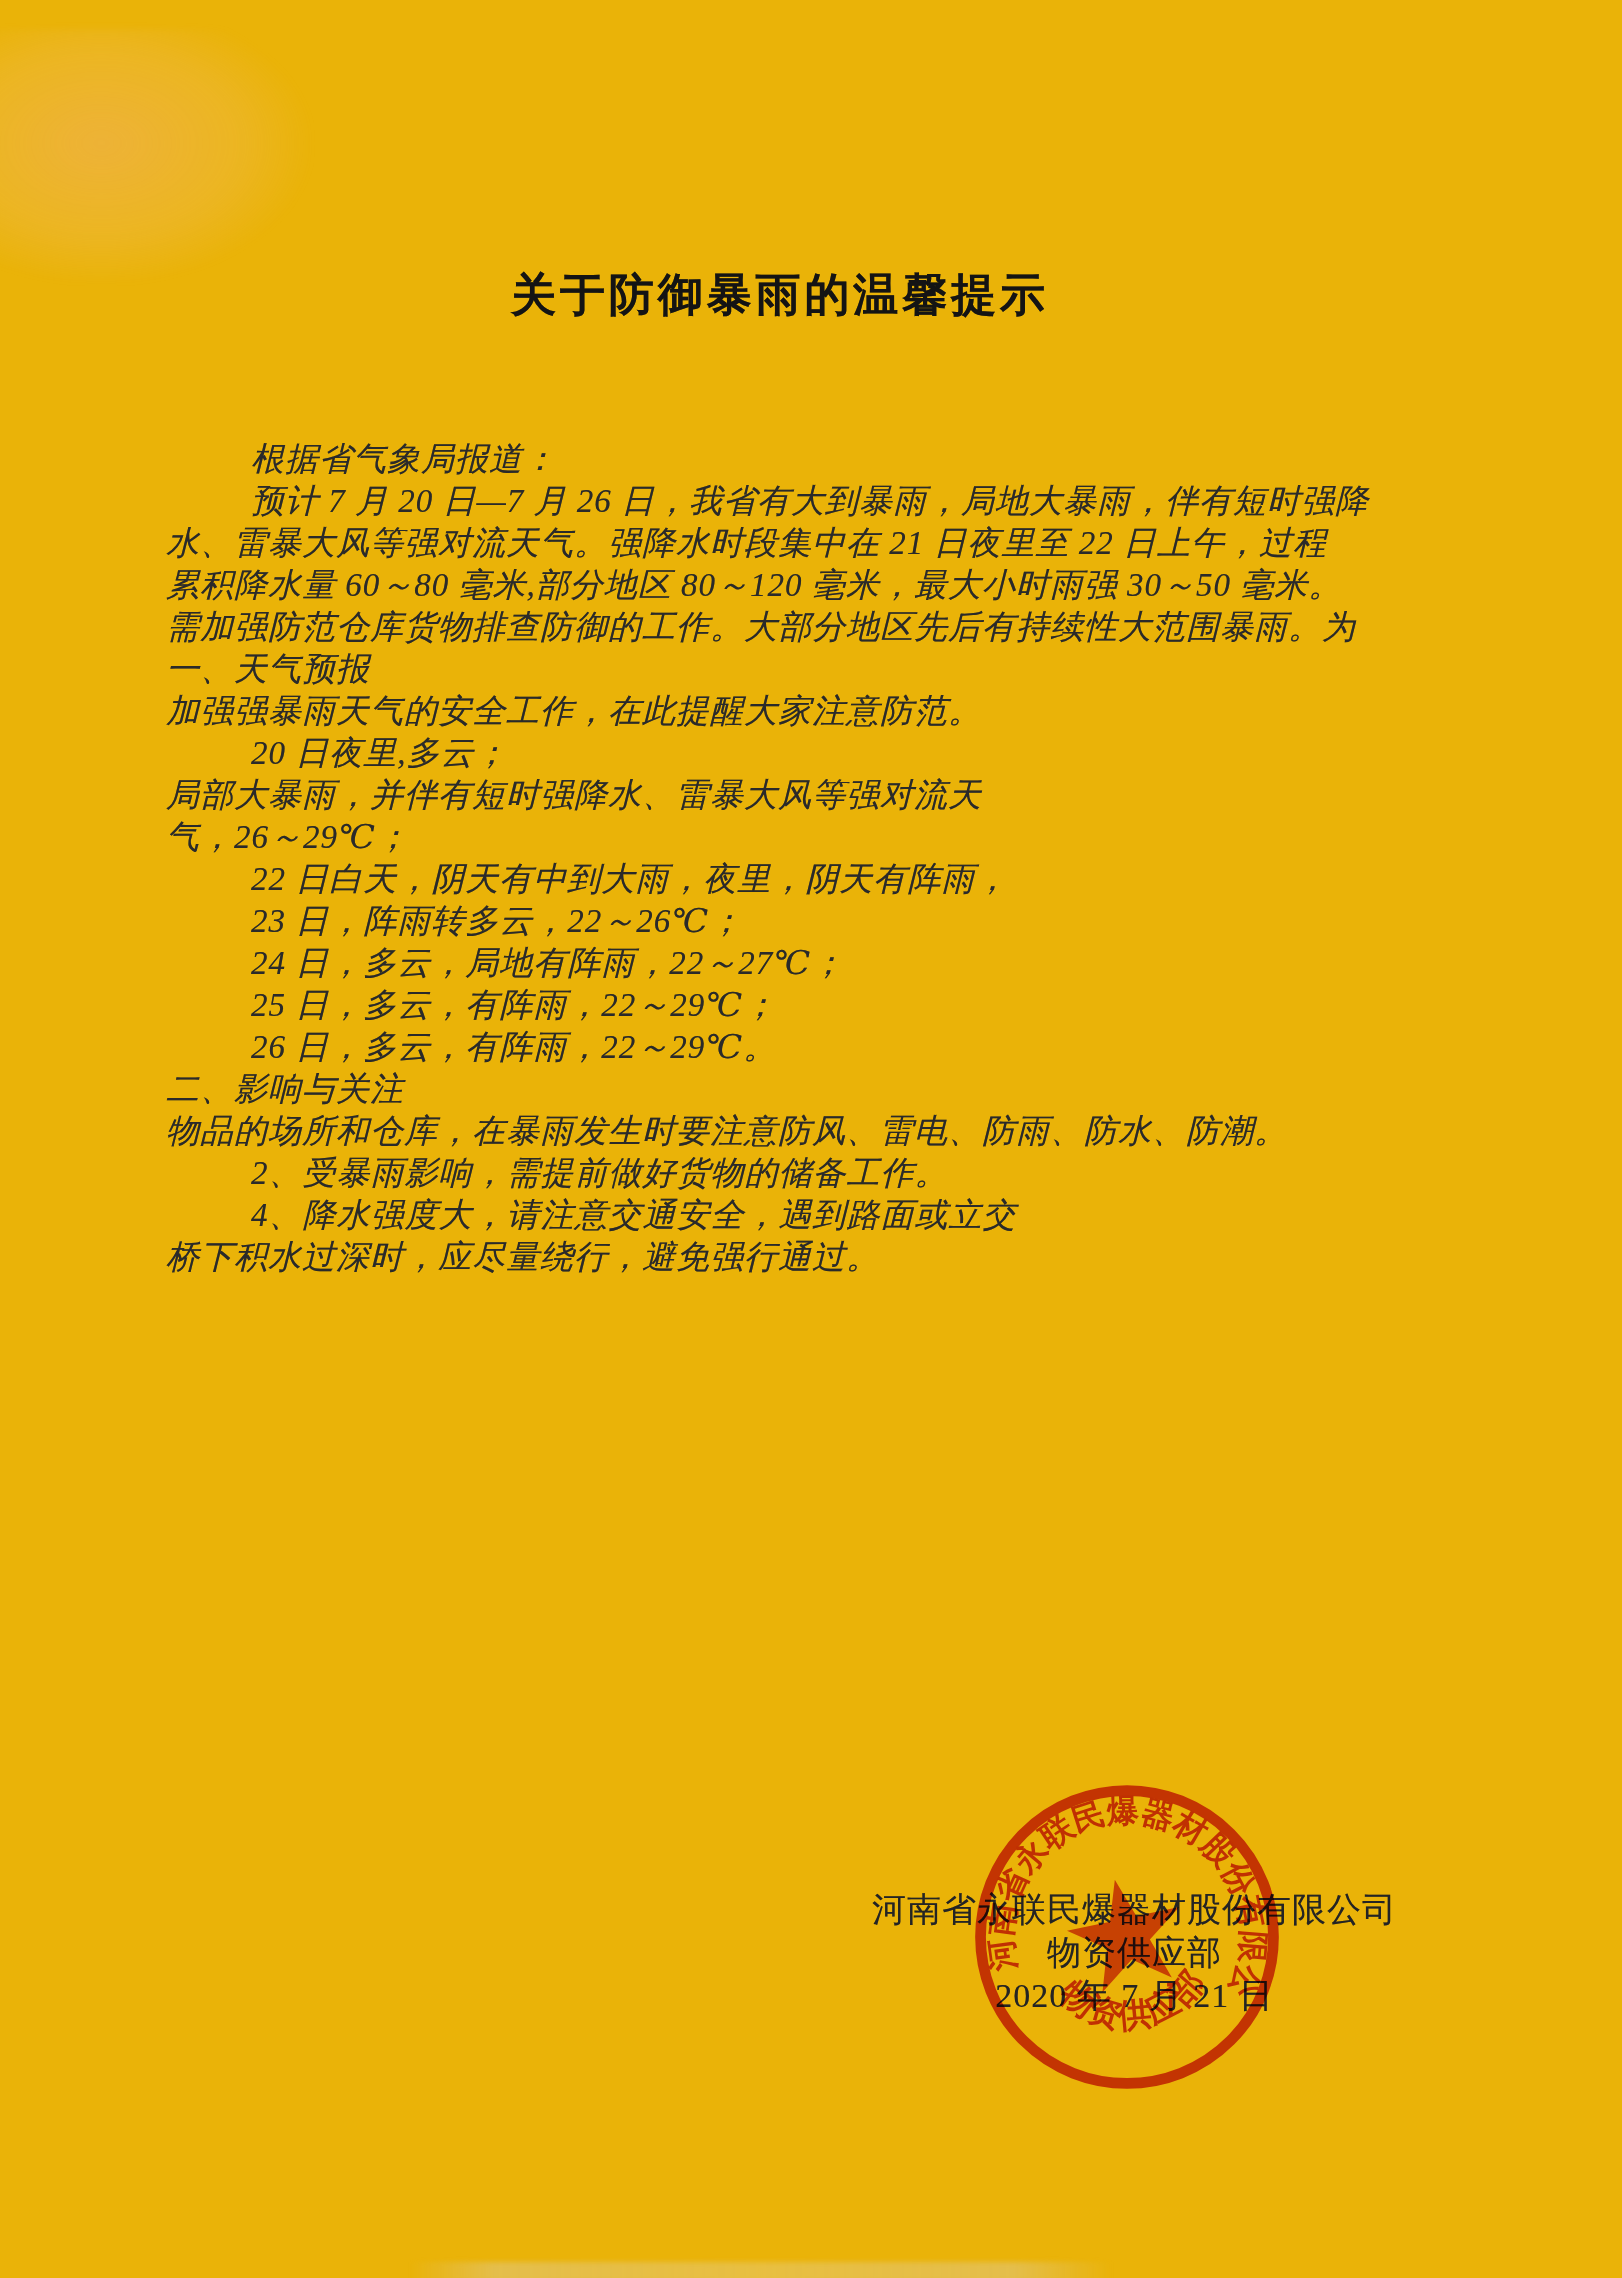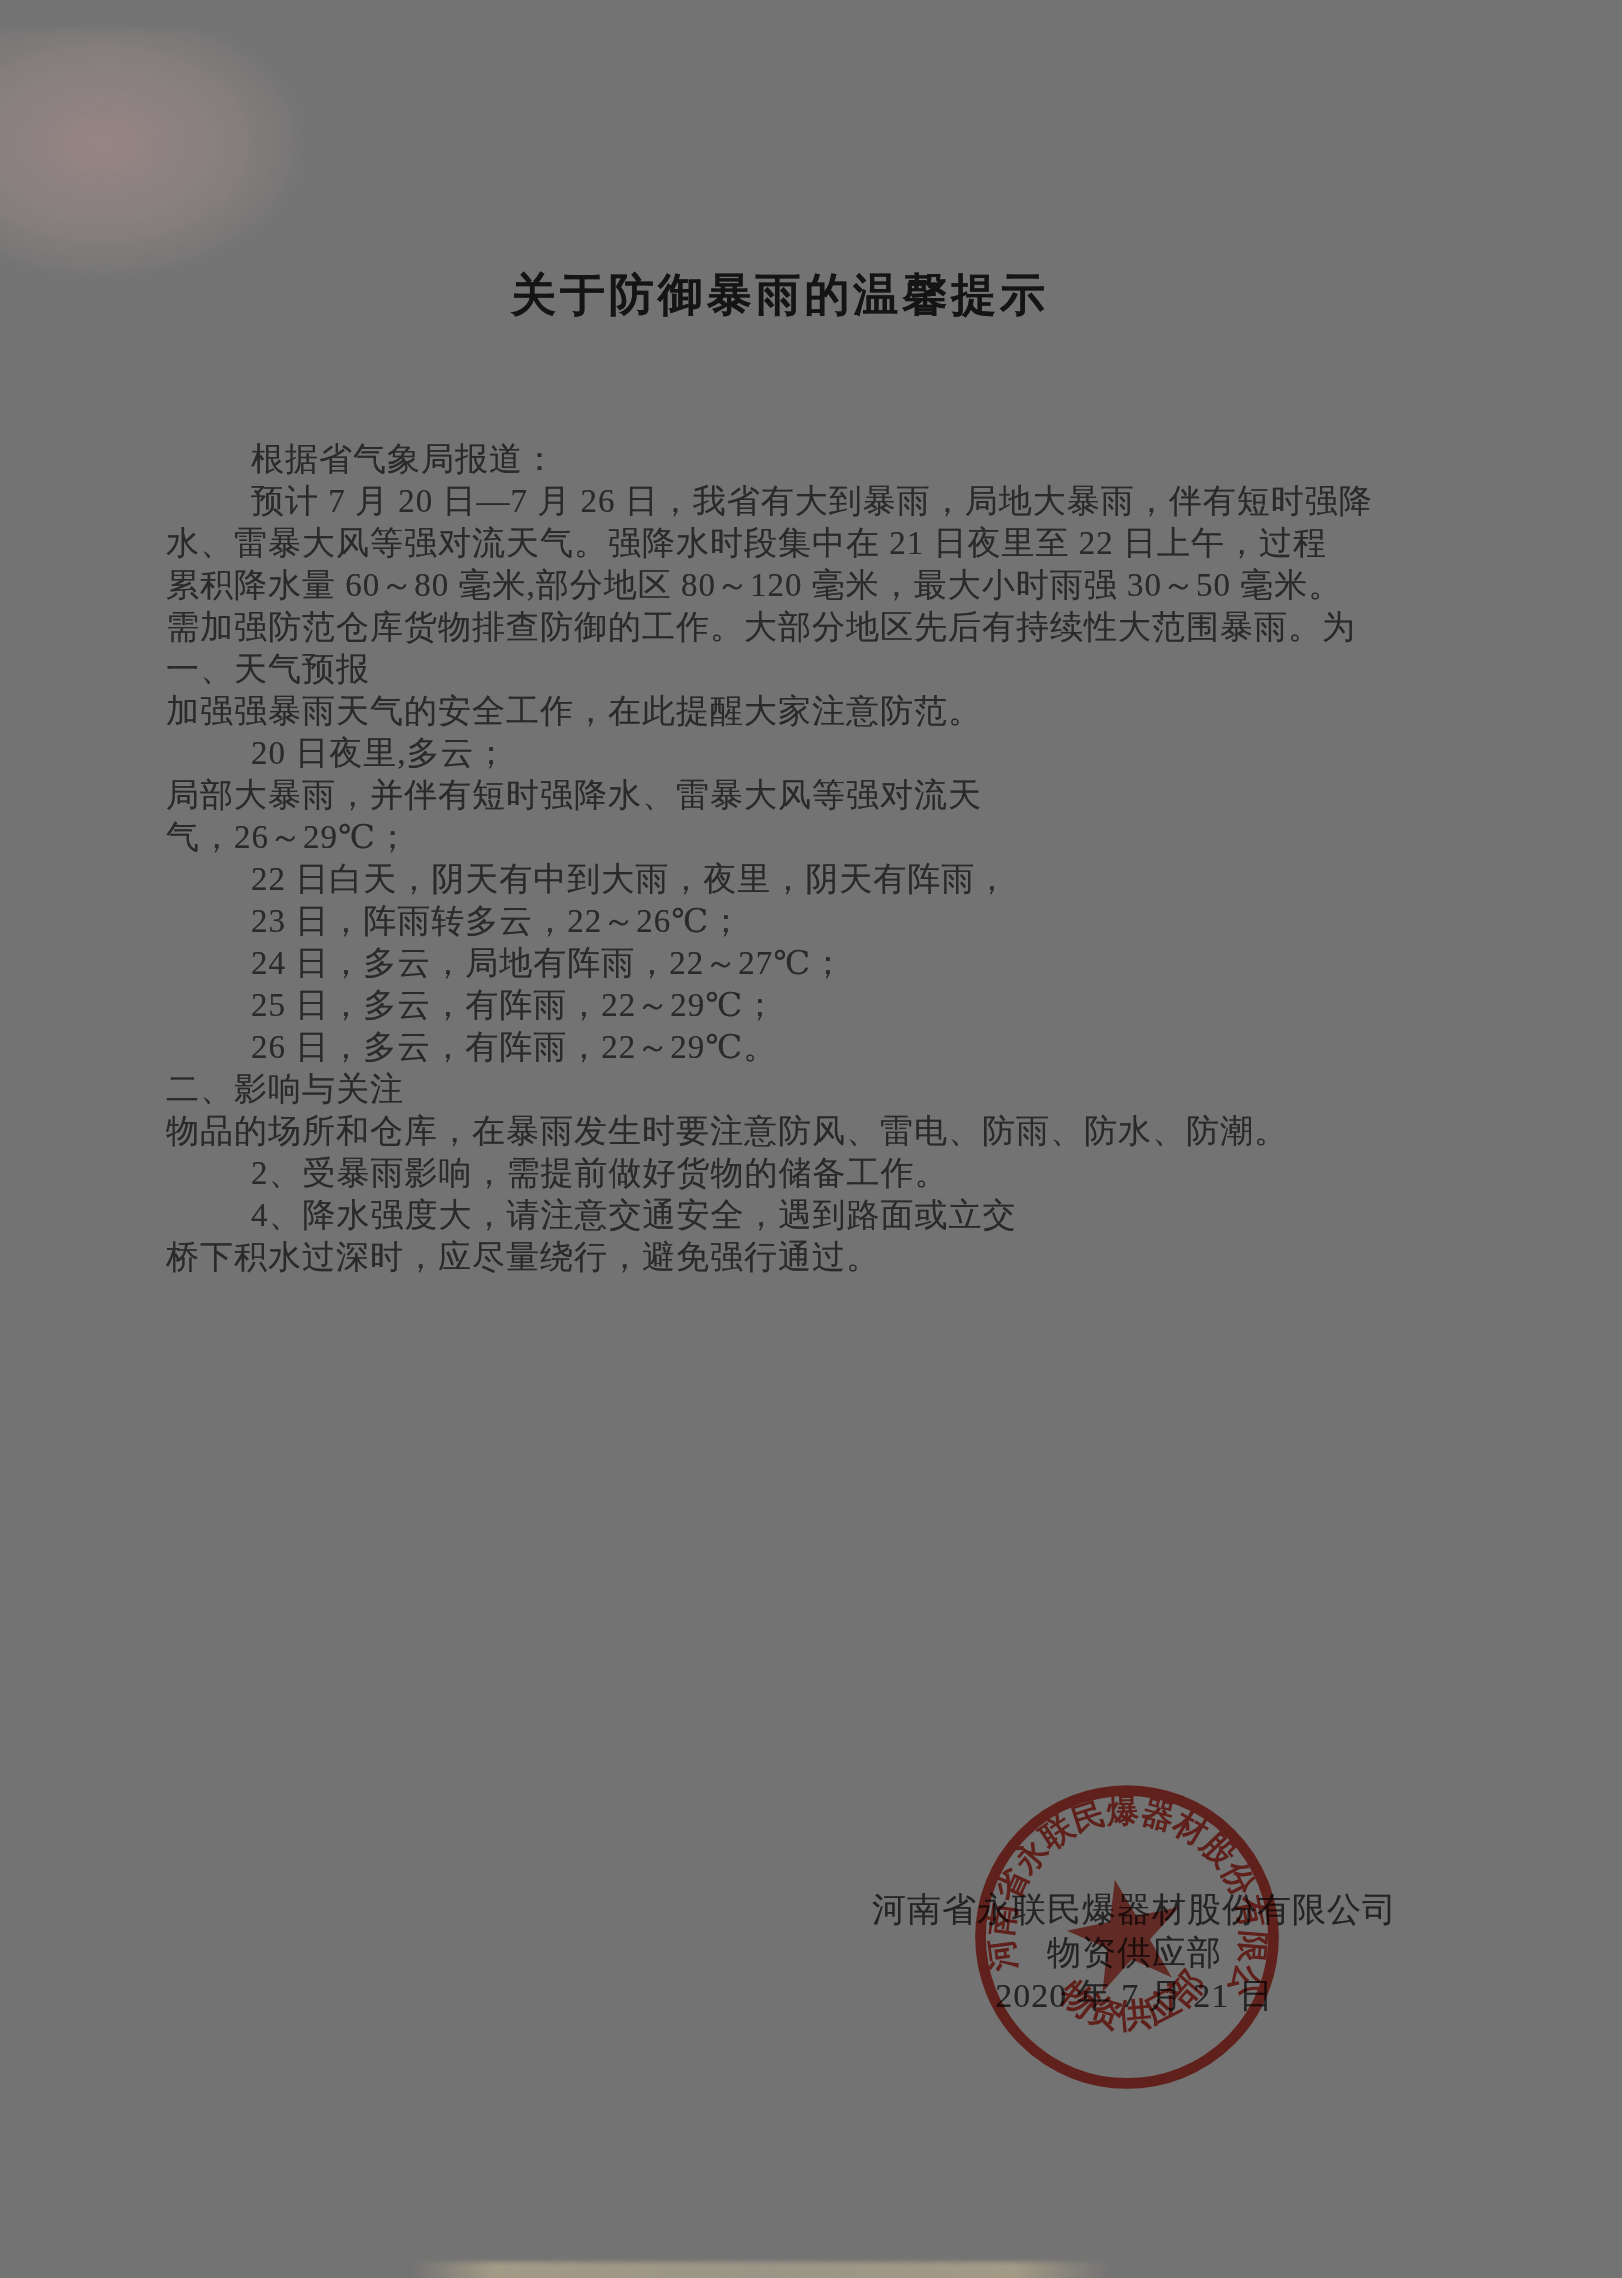--- a/index.html
+++ b/index.html
@@ -1,20 +1,20 @@
 <!DOCTYPE html>
 <html><head>
 <meta charset="utf-8">
 <style>
   html,body{margin:0;padding:0;background:#e8e8e8;}
   .page{
     position:relative;
     width:1623px;height:2278px;
     margin:0 auto;
-    background:#737373;
+    background:#eab308;
     overflow:hidden;
     font-family:"Liberation Serif","DejaVu Serif",serif;
     color:#262626;
   }
   
   .smudge-topleft{
     position:absolute;left:-39px;top:29px;width:351px;height:254px;
     background:radial-gradient(ellipse at 40% 45%,rgba(248,178,178,0.28) 0%,rgba(250,200,200,0.14) 45%,rgba(255,255,255,0) 72%);
     filter:blur(3.9px);
     pointer-events:none;
@@ -32,21 +32,21 @@
     font-size:45px;font-weight:700;letter-spacing:3.9px;color:#141414;
     text-shadow:0 0 0.5px rgba(20,20,20,0.6);
   }
   .doc-body{
     position:absolute;left:166px;top:438px;width:1268px;
     font-size:33px;line-height:42px;letter-spacing:1px;
     color:#2a2a2a;
     text-shadow:0 0 0.6px rgba(45,45,45,0.5);
     white-space:nowrap;
   }
-  .doc-body .line{height:42px;}
+  .doc-body .line{height:42px;font-style:italic;}
   .doc-body .indent{text-indent:85px;}
   .signature{
     position:absolute;left:832px;top:1888px;width:605px;
     text-align:center;
     font-size:34px;line-height:43px;letter-spacing:1px;color:#242424;
     text-shadow:0 0 0.6px rgba(45,45,45,0.5);
     white-space:nowrap;
   }
   .seal{
     position:absolute;left:961px;top:1771px;width:332px;height:332px;

